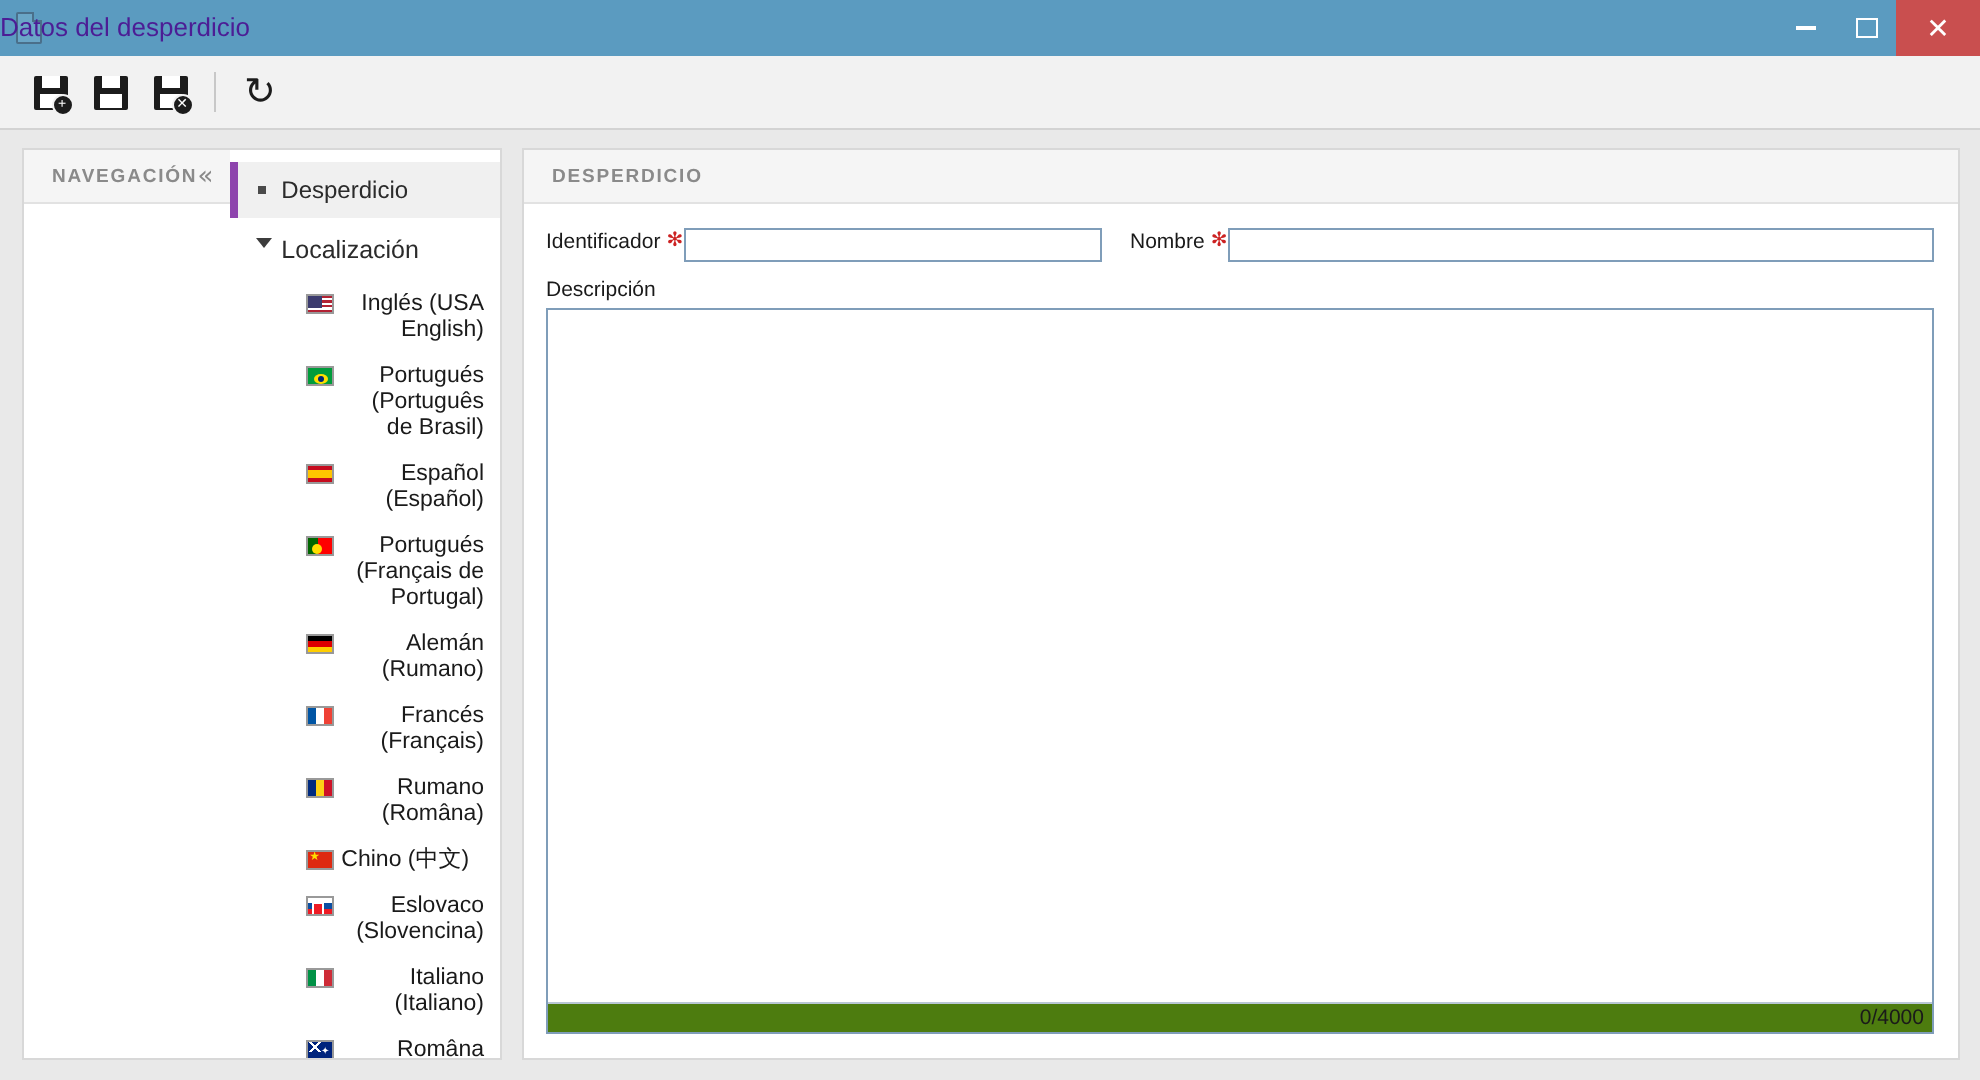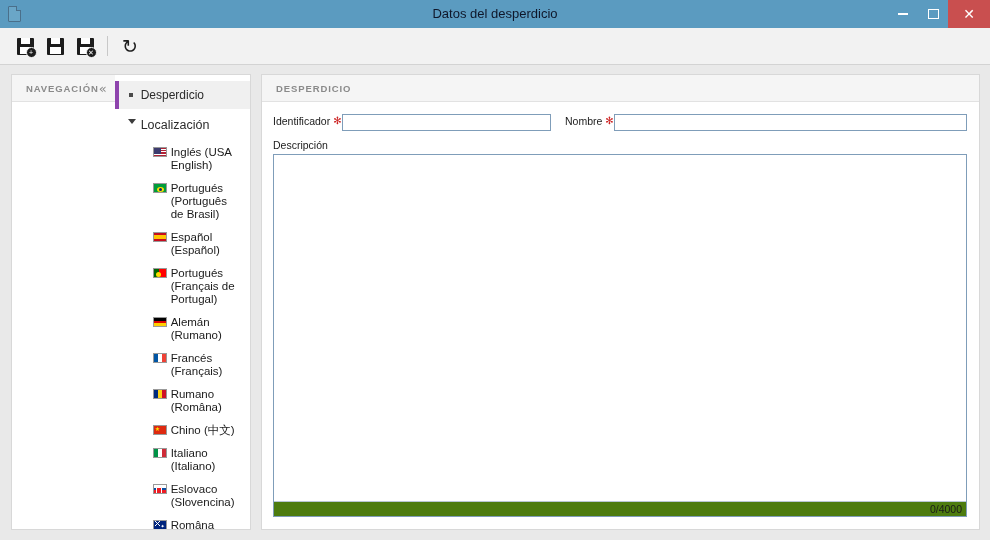--- a/index.html
+++ b/index.html
@@ -55,23 +55,22 @@
     width: 4px;
     height: 4px;
     background: #5b9bc0;
     border-left: 1.5px solid #4a6f8a;
     border-bottom: 1.5px solid #4a6f8a;
   }
   .titlebar-title {
     position: absolute;
     left: 0;
     right: 0;
-    text-align: center;
     font-size: 13px;
-    color: #0f172a;
+    color: #4c1d95;
     line-height: 28px;
     pointer-events: none;
   }
   .window-controls {
     margin-left: auto;
     display: flex;
     align-items: stretch;
     height: 28px;
     z-index: 2;
   }
@@ -268,20 +267,21 @@
     border-top: 5px solid #3c3c3c;
   }
   .lang-list { padding-left: 0; }
   .lang-item {
     display: flex;
     align-items: flex-start;
     padding: 5px 8px 5px 38px;
     font-size: 11.5px;
     color: #1a1a1a;
     line-height: 13px;
+    text-align: right;
   }
   .flag {
     flex: 0 0 14px;
     width: 14px;
     height: 10px;
     margin-right: 4px;
     margin-top: 1px;
     border: 0.5px solid #999;
     box-sizing: border-box;
     position: relative;
@@ -511,26 +511,26 @@
           </div>
           <div class="lang-item">
             <span class="flag flag-ro"></span>
             <span class="lang-label">Rumano (Româna)</span>
           </div>
           <div class="lang-item">
             <span class="flag flag-cn"></span>
             <span class="lang-label">Chino (中文)</span>
           </div>
           <div class="lang-item">
+            <span class="flag flag-sk"></span>
+            <span class="lang-label">Eslovaco (Slovencina)</span>
+          </div>
+          <div class="lang-item">
             <span class="flag flag-it"></span>
             <span class="lang-label">Italiano (Italiano)</span>
-          </div>
-          <div class="lang-item">
-            <span class="flag flag-sk"></span>
-            <span class="lang-label">Eslovaco (Slovencina)</span>
           </div>
           <div class="lang-item">
             <span class="flag flag-au"></span>
             <span class="lang-label">Româna (Australian English)</span>
           </div>
           <div class="lang-item">
             <span class="flag flag-tr"></span>
             <span class="lang-label">Turco (Türkçe)</span>
           </div>
         </div>

